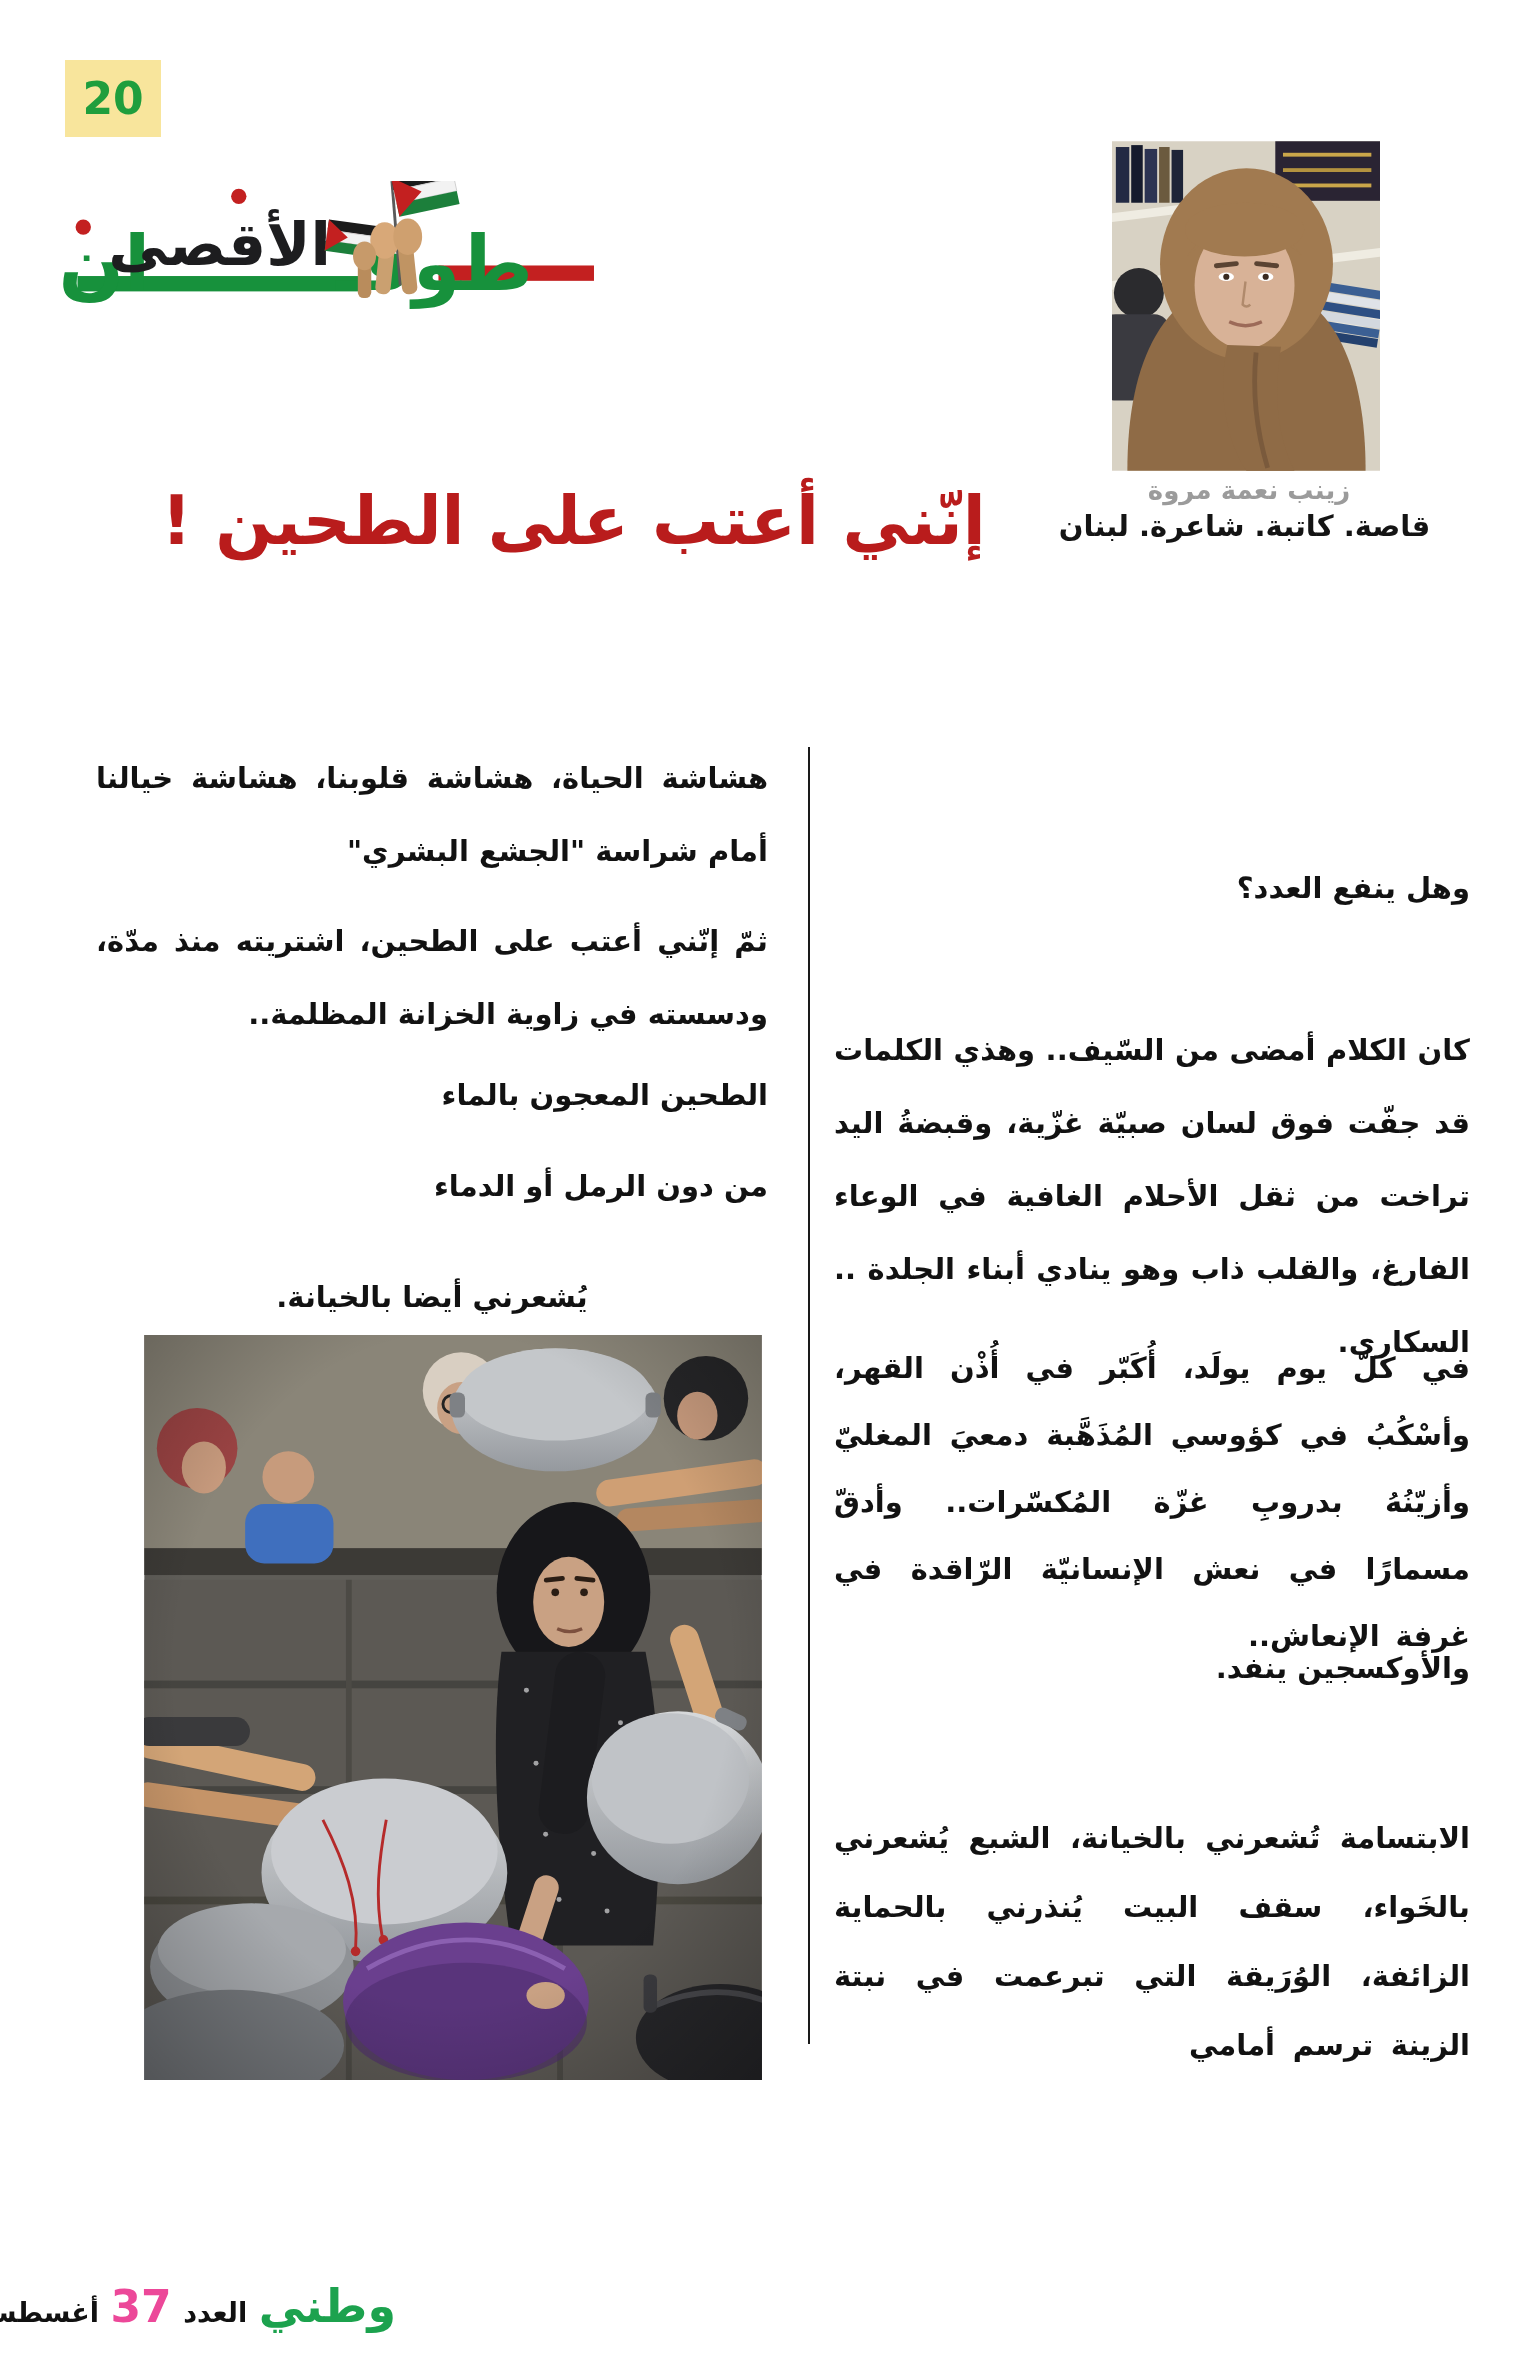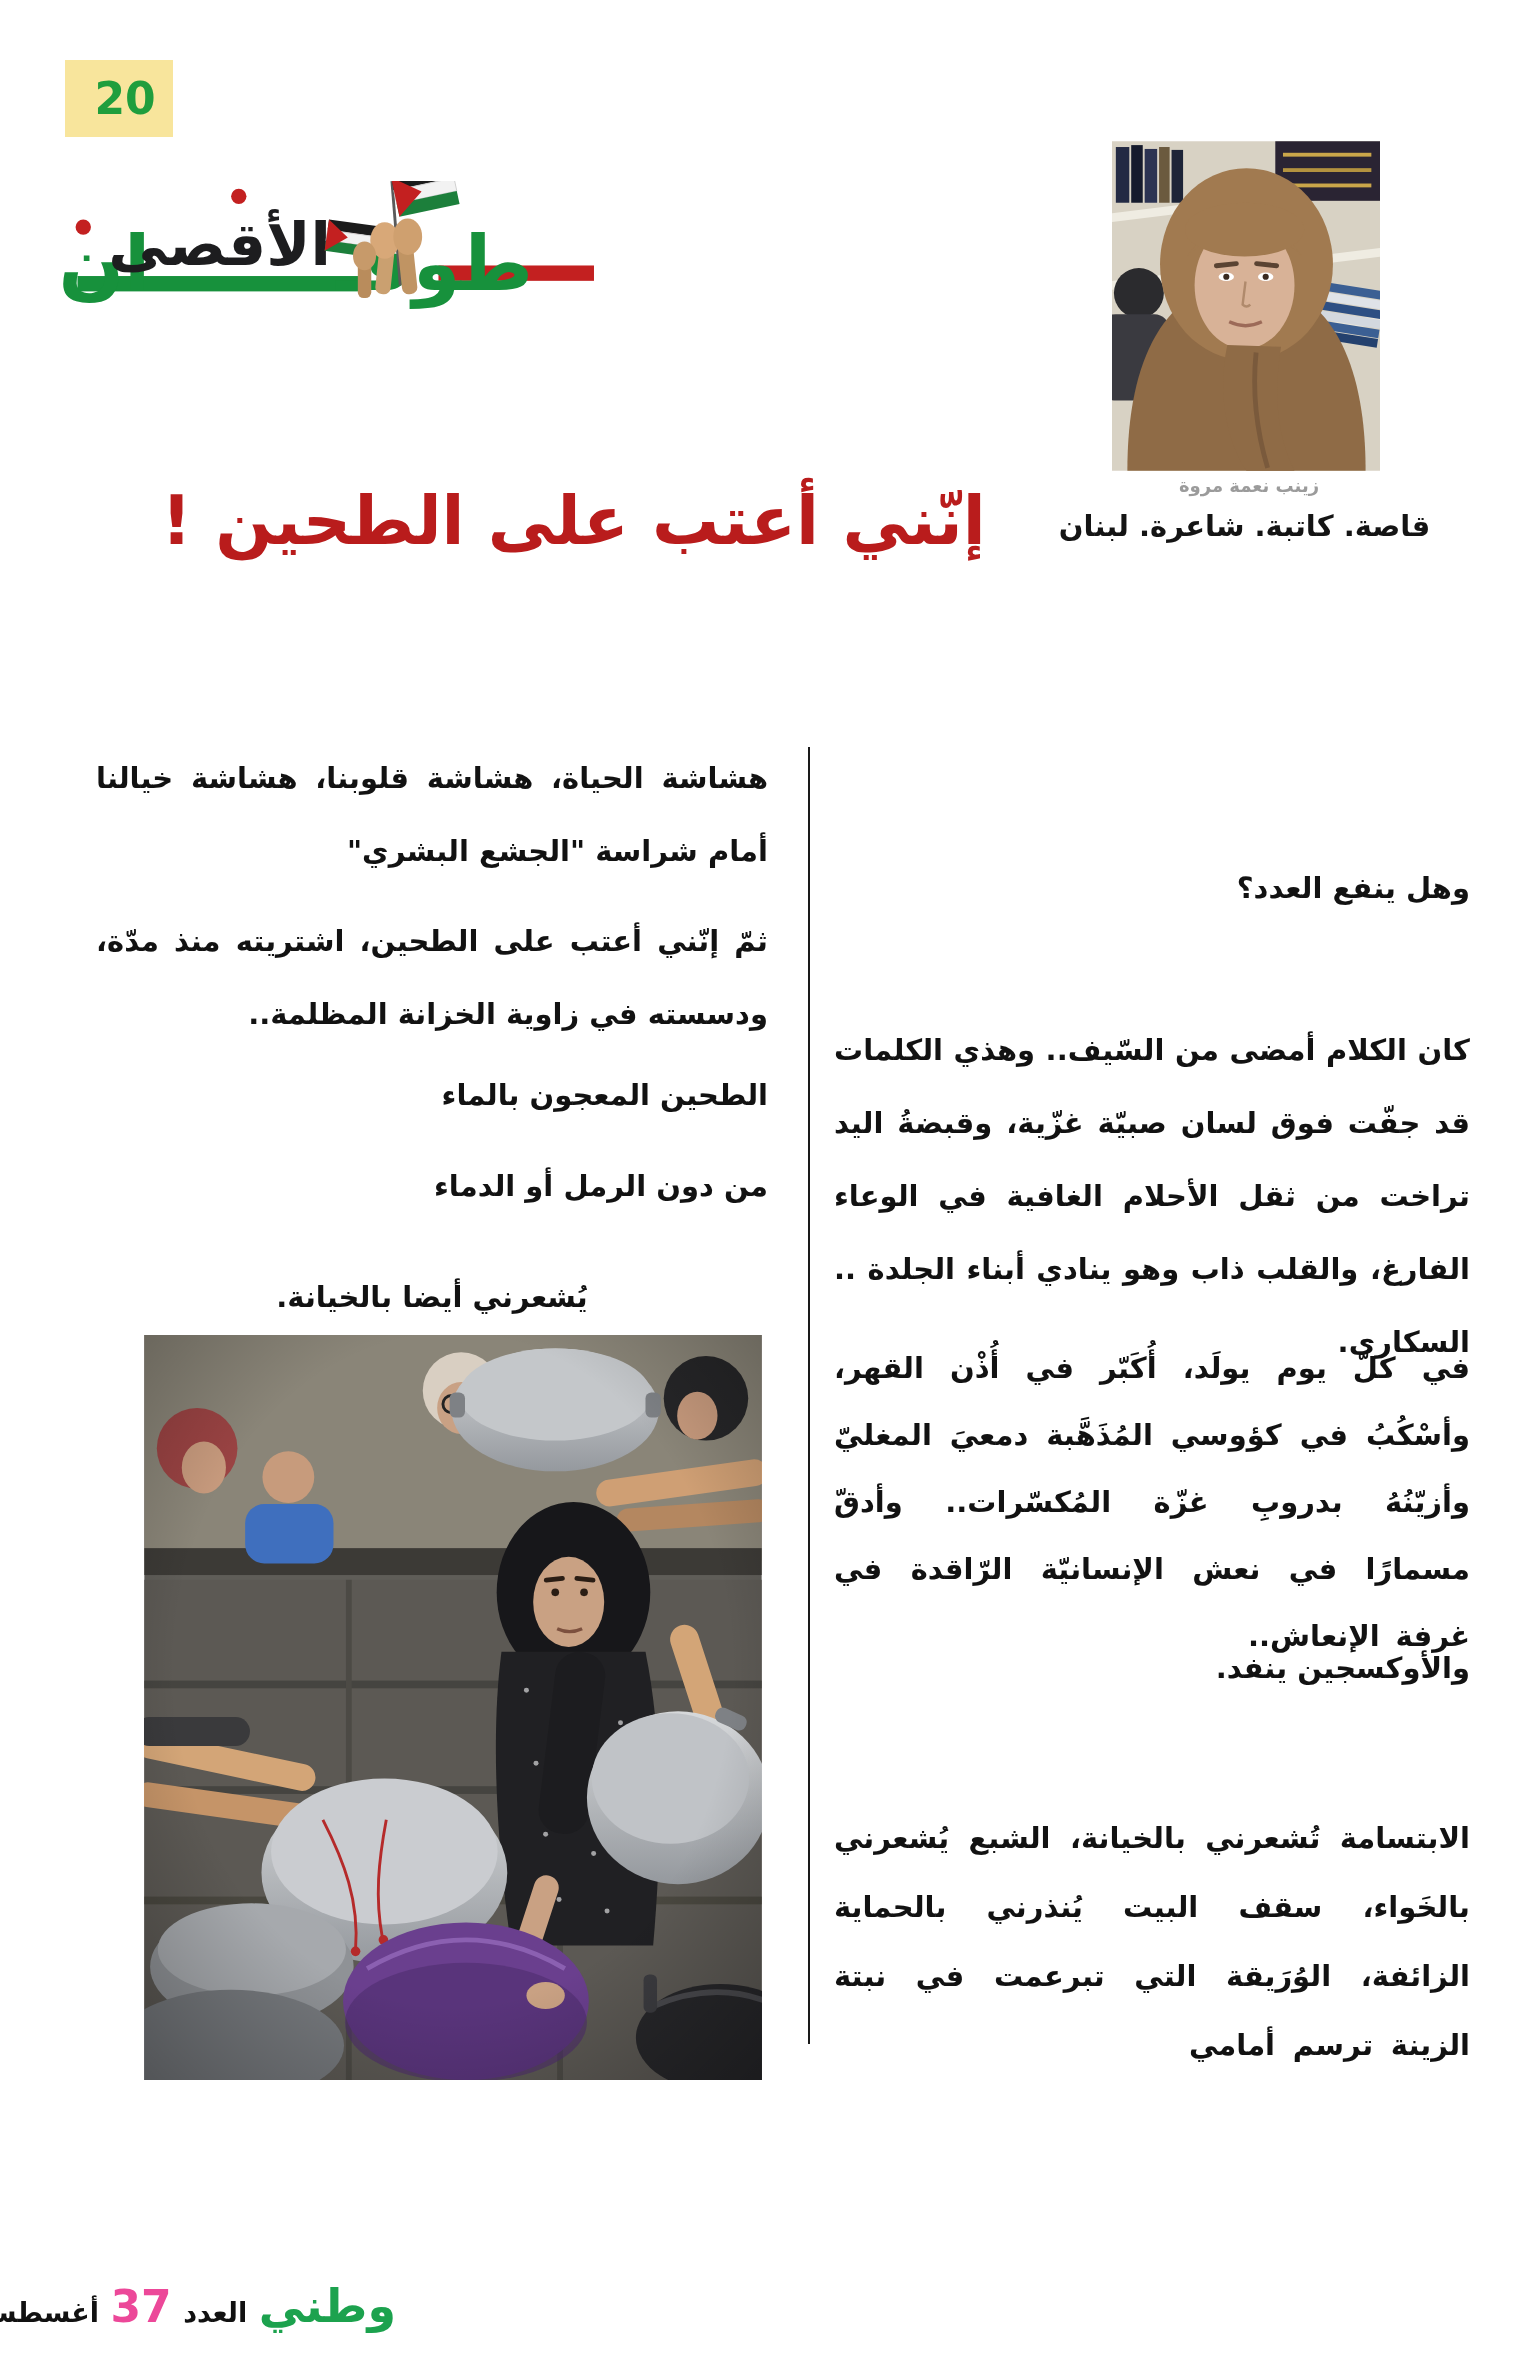--- a/index.html
+++ b/index.html
@@ -5,28 +5,28 @@
   html,body{margin:0;padding:0;background:#ffffff;}
   .page{
     position:relative;width:1537px;height:2374px;background:#ffffff;overflow:hidden;
     font-family:"DejaVu Sans",sans-serif;direction:rtl;
   }
   .abs{position:absolute;}
   
   .badge{
     left:65px;top:60px;width:96px;height:77px;background:#f8e59c;
     color:#1f9e3d;font-size:44px;font-weight:bold;
-    display:flex;align-items:center;justify-content:center;direction:ltr;padding-left:12px;
+    display:flex;align-items:center;justify-content:center;direction:ltr;
   }
   
   .logo{left:58px;top:181px;width:543px;height:144px;}
   
   .portrait{left:1112px;top:141px;width:268px;height:330px;}
   .author-name{left:1076px;top:475px;width:346px;text-align:center;color:#9b9b9b;
-    font-size:18px;font-weight:bold;}
+    font-size:26px;font-weight:bold;}
   .author-role{left:1038px;top:509px;width:413px;text-align:center;color:#141414;
     font-size:29px;font-weight:bold;font-family:"DejaVu Sans",sans-serif;}
   
   .title{
     left:134px;top:482px;width:879px;text-align:center;color:#b91c1c;
     font-size:67px;font-weight:bold;white-space:nowrap;letter-spacing:-1px;
   }
   
   .divider{left:808px;top:747px;width:1.9px;height:1297px;background:#1a1a1a;}
   

